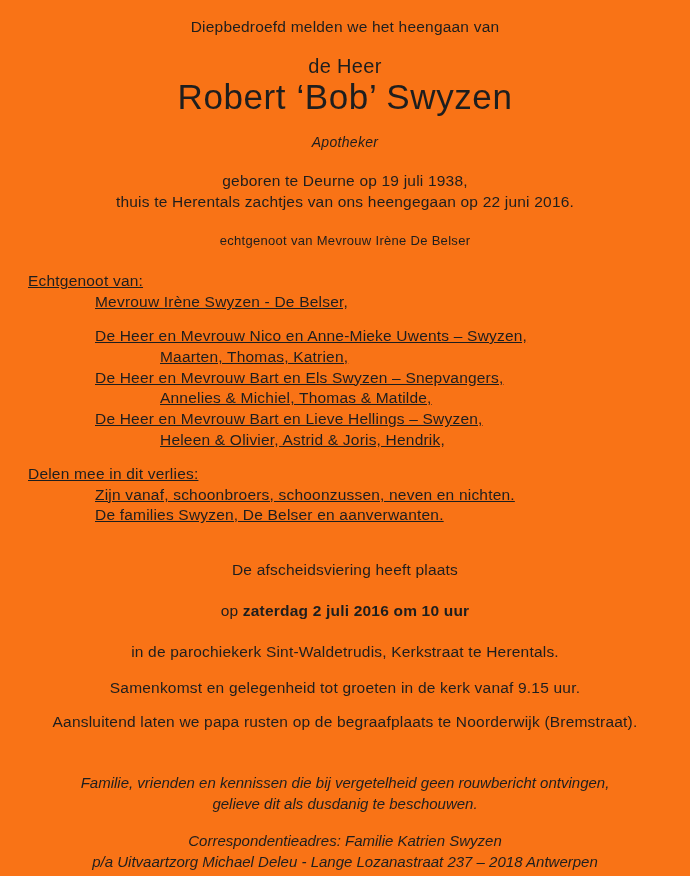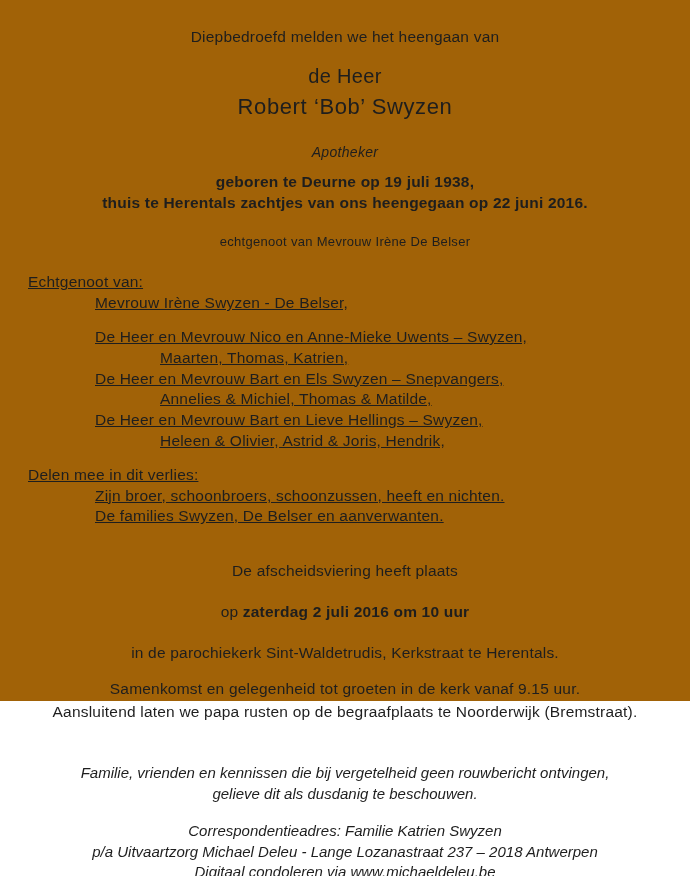--- a/index.html
+++ b/index.html
@@ -6,66 +6,66 @@
   html, body { background: #ffffff; }
   body {
     width: 690px;
     height: 876px;
     font-family: "Liberation Sans", sans-serif;
     color: #1e1e1e;
     overflow: hidden;
   }
   .page {
     width: 690px;
-    height: 701px;
-    padding: 27px 28px 0 28px;
-    background: #a16207;
+    height: 876px;
+    padding: 17px 28px 0 28px;
+    background: #f97316;
   }
   .center { text-align: center; }
   .body-text {
     font-size: 15.5px;
     line-height: 20.8px;
     letter-spacing: 0.2px;
     font-weight: 400;
   }
   .salutation {
     margin-top: 17px;
     font-size: 20px;
     line-height: 22px;
     letter-spacing: 0.3px;
   }
   .name {
-    font-size: 22px;
+    font-size: 35px;
     line-height: 40px;
     font-weight: 400;
     letter-spacing: 0.6px;
   }
   .profession {
     margin-top: 16px;
     font-size: 14px;
     line-height: 18px;
     font-style: italic;
     letter-spacing: 0.3px;
   }
-  .birth-block { margin-top: 11px; font-weight: bold; }
+  .birth-block { margin-top: 20px; }
   .spouse-emphasis {
     margin-top: 17px;
     font-size: 13px;
     line-height: 23px;
     letter-spacing: 0.3px;
   }
   .left-section { margin-top: 19px; text-decoration: underline; }
   .left-section.tight { margin-top: 13px; }
   .section-label { }
   .indent-1 { padding-left: 67px; }
   .indent-2 { padding-left: 132px; }
   .ceremony-block { margin-top: 33px; }
   .ceremony-block p { line-height: 21px; margin-top: 20px; }
   .gathering-line { margin-top: 16px; }
-  .burial-line { margin-top: 2px; }
+  .burial-line { margin-top: 13px; }
   .notice-block {
     margin-top: 39px;
     font-style: italic;
     font-size: 15px;
     line-height: 21px;
   }
   .correspondence-block {
     margin-top: 17px;
     font-style: italic;
     font-size: 15px;
@@ -102,21 +102,21 @@
     <p class="indent-1">De Heer en Mevrouw Nico en Anne-Mieke Uwents – Swyzen,</p>
     <p class="indent-2">Maarten, Thomas, Katrien,</p>
     <p class="indent-1">De Heer en Mevrouw Bart en Els Swyzen – Snepvangers,</p>
     <p class="indent-2">Annelies &amp; Michiel, Thomas &amp; Matilde,</p>
     <p class="indent-1">De Heer en Mevrouw Bart en Lieve Hellings – Swyzen,</p>
     <p class="indent-2">Heleen &amp; Olivier, Astrid &amp; Joris, Hendrik,</p>
   </div>
 
   <div class="left-section tight body-text">
     <p class="section-label">Delen mee in dit verlies:</p>
-    <p class="indent-1">Zijn broer, schoonbroers, schoonzussen, heeft en nichten.</p>
+    <p class="indent-1">Zijn vanaf, schoonbroers, schoonzussen, neven en nichten.</p>
     <p class="indent-1">De families Swyzen, De Belser en aanverwanten.</p>
   </div>
 
   <div class="center body-text ceremony-block">
     <p>De afscheidsviering heeft plaats</p>
     <p><span>op </span><strong>zaterdag 2 juli 2016 om 10 uur</strong></p>
     <p>in de parochiekerk Sint-Waldetrudis, Kerkstraat te Herentals.</p>
   </div>
 
   <p class="center body-text gathering-line">Samenkomst en gelegenheid tot groeten in de kerk vanaf 9.15 uur.</p>

